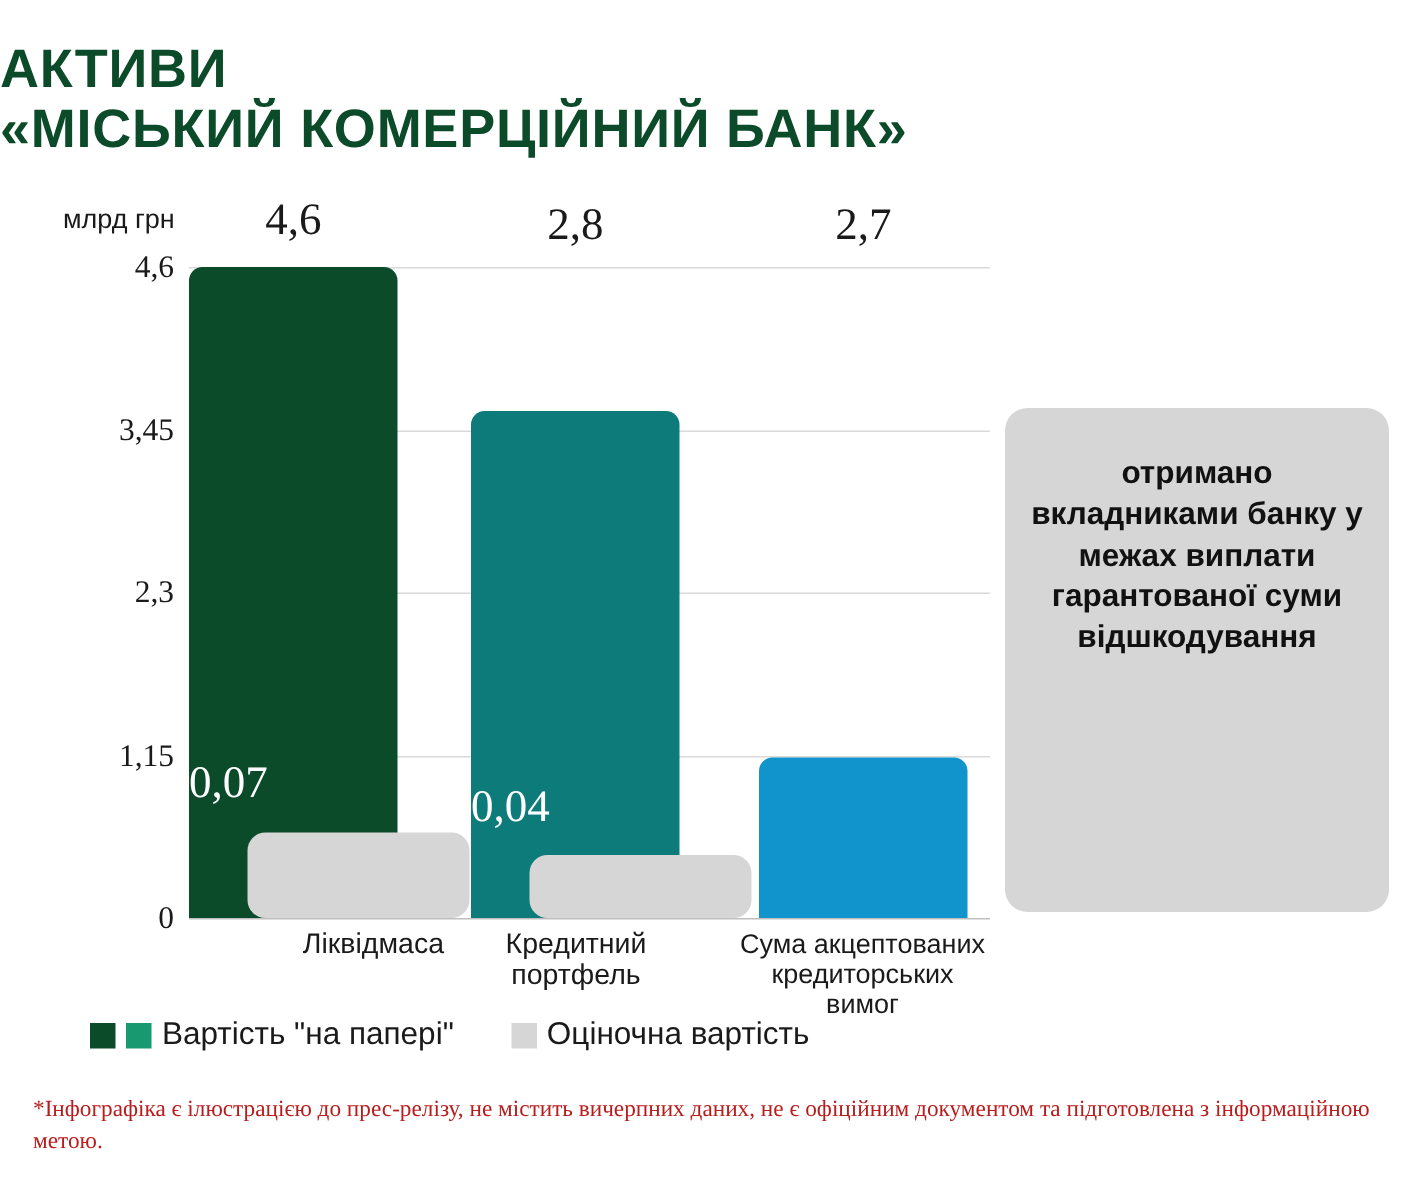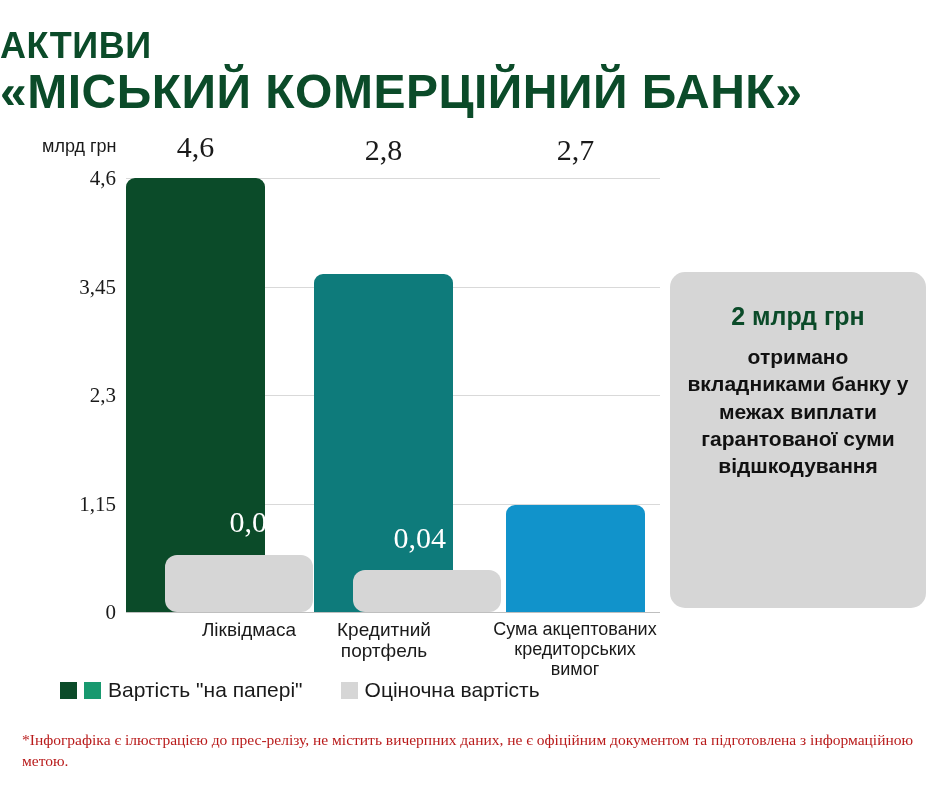--- a/index.html
+++ b/index.html
@@ -25,21 +25,21 @@
     line-height: 1.10;
   }
   #title-block .title-line {
     display: block;
     font-family: "Liberation Sans", sans-serif;
     font-weight: bold;
     color: #0B4B29;
     letter-spacing: 0.5px;
   }
   #title-line-1 { font-size: 36px; }
-  #title-line-2 { font-size: 48px; }
+  #title-line-2 { font-size: 36px; }
 
   
   #chart {
     position: absolute;
     left: 0;
     top: 130px;
     width: 670px;
     height: 560px;
   }
   #y-axis-unit {
@@ -107,26 +107,25 @@
   .bar-label {
     position: absolute;
     text-align: center;
     font-family: "Liberation Serif", serif;
     font-size: 30px;
     color: #1a1a1a;
     white-space: nowrap;
   }
   .bar-label-inner {
     position: absolute;
-    text-align: right;
+    text-align: left;
     font-family: "Liberation Serif", serif;
     font-size: 30px;
     color: #ffffff;
     white-space: nowrap;
-    margin-left: 17px;
   }
   .cat-label {
     position: absolute;
     text-align: center;
     font-family: "Liberation Sans", sans-serif;
     font-size: 19px;
     color: #1a1a1a;
     line-height: 1.12;
   }
 
@@ -260,17 +259,16 @@
     <span class="legend-text">Вартість "на папері"</span>
   </div>
   <span id="legend-gap"></span>
   <div class="legend-group">
     <span class="legend-swatch" style="background:#D6D6D6;"></span>
     <span class="legend-text">Оціночна вартість</span>
   </div>
 </div>
 
 <div id="callout">
-  <div id="callout-amount">2 млрд грн</div>
   <div id="callout-body">отримано вкладниками банку у межах виплати гарантованої суми відшкодування</div>
 </div>
 
 <div id="footnote">*Інфографіка є ілюстрацією до прес-релізу,  не містить вичерпних даних, не є офіційним документом та підготовлена з інформаційною метою.</div>
 
 </body></html>

